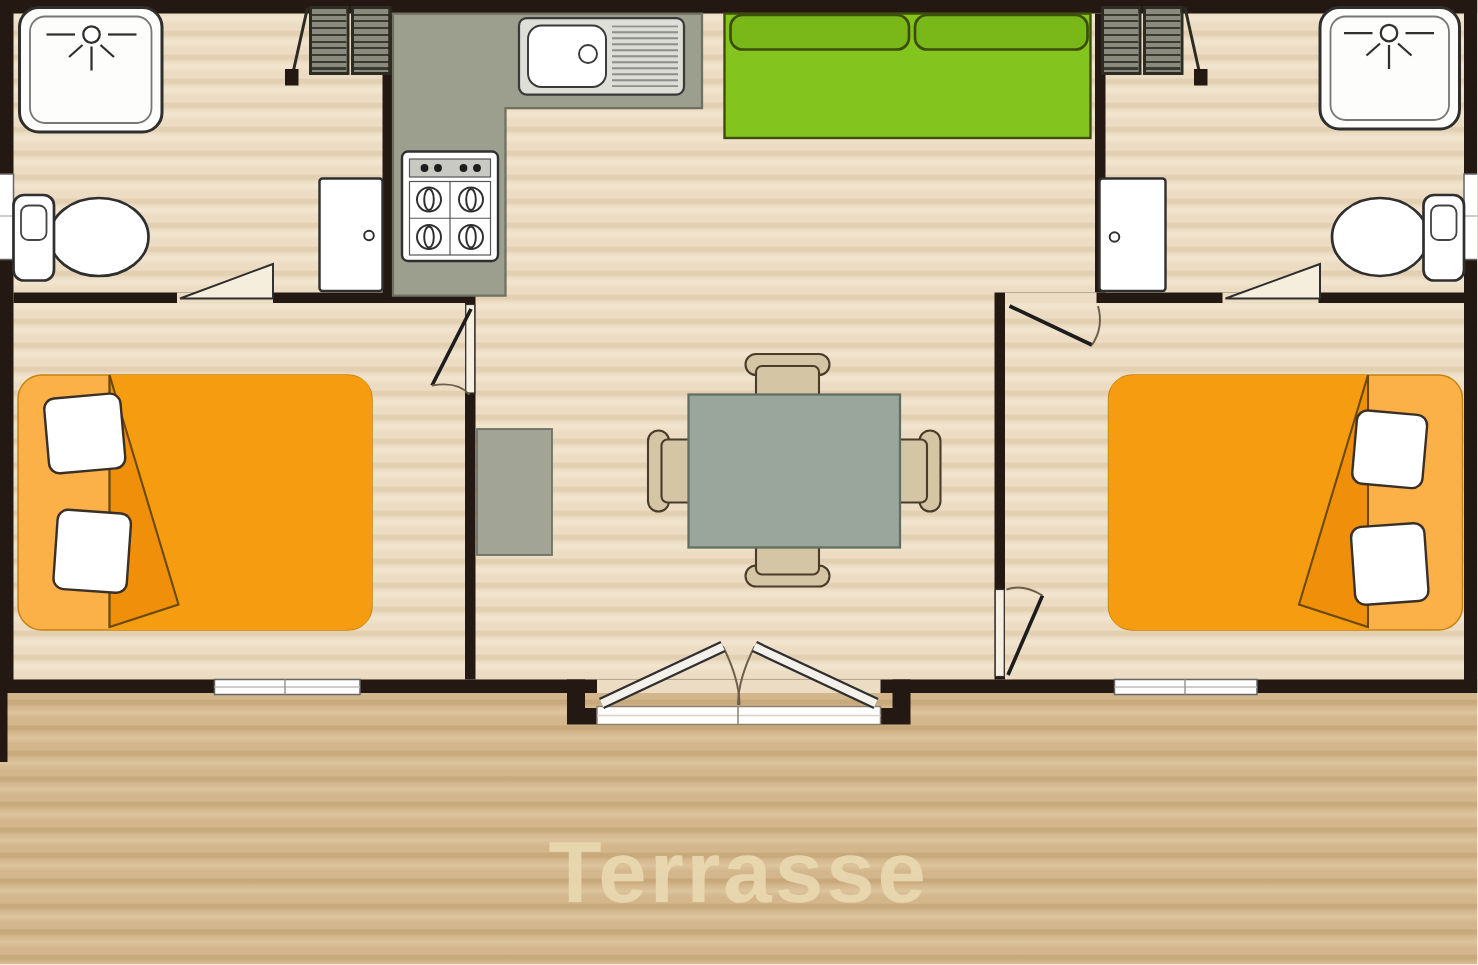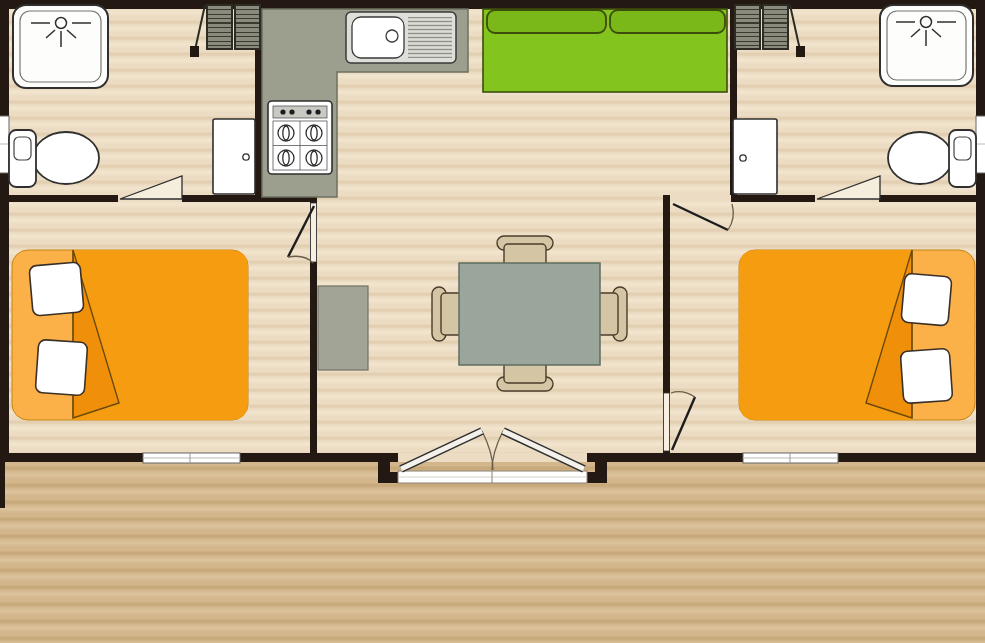--- a/index.html
+++ b/index.html
@@ -40,20 +40,21 @@
   .thinline{stroke:#6b5f4c;stroke-width:1.3;fill:none;}
   .leafline{stroke:#1d1d1d;stroke-width:2.4;fill:none;}
 </style>
 </head>
 <body>
 
 <div class="stage">
 
   <div class="abs floor"></div>
   <div class="abs terrace"></div>
+  <div class="abs terrace-label">Terrasse</div>
 
   <div class="abs wall" style="left:0;top:0;width:985px;height:9px"></div>
   <div class="abs wall" style="left:0;top:0;width:9px;height:462px"></div>
   <div class="abs wall" style="left:976px;top:0;width:9px;height:462px"></div>
   <div class="abs wall" style="left:0;top:453px;width:985px;height:9px"></div>
   <div class="abs wall" style="left:0;top:462px;width:5px;height:46px"></div>
 
   <div class="abs wall" style="left:255px;top:9px;width:7px;height:188px"></div>
   <div class="abs wall" style="left:9px;top:195px;width:308px;height:7px"></div>
   <div class="abs wall" style="left:310px;top:202px;width:7px;height:251px"></div>

